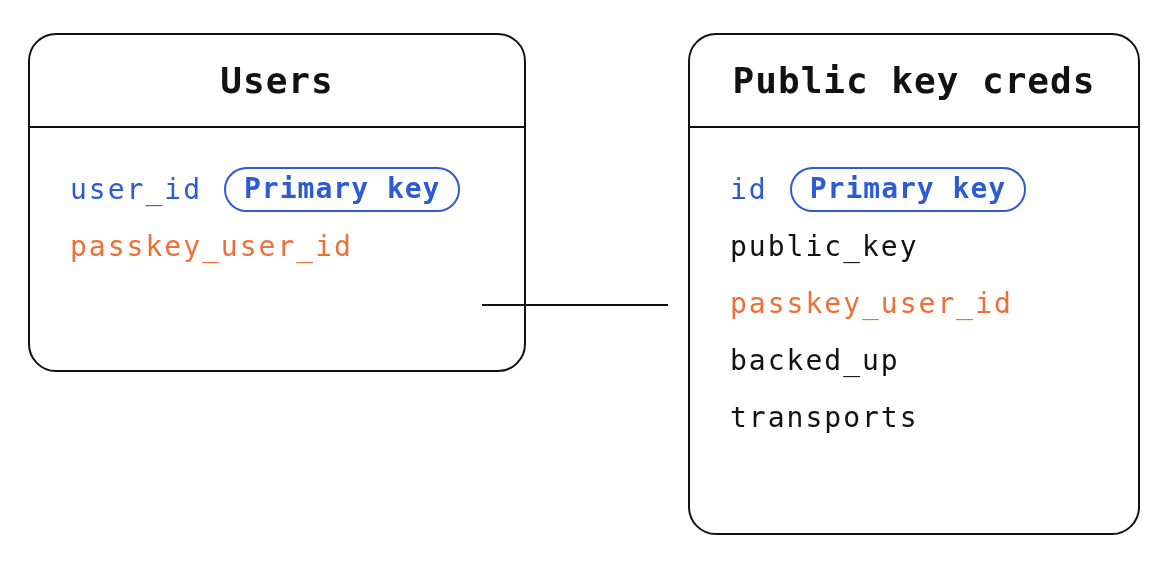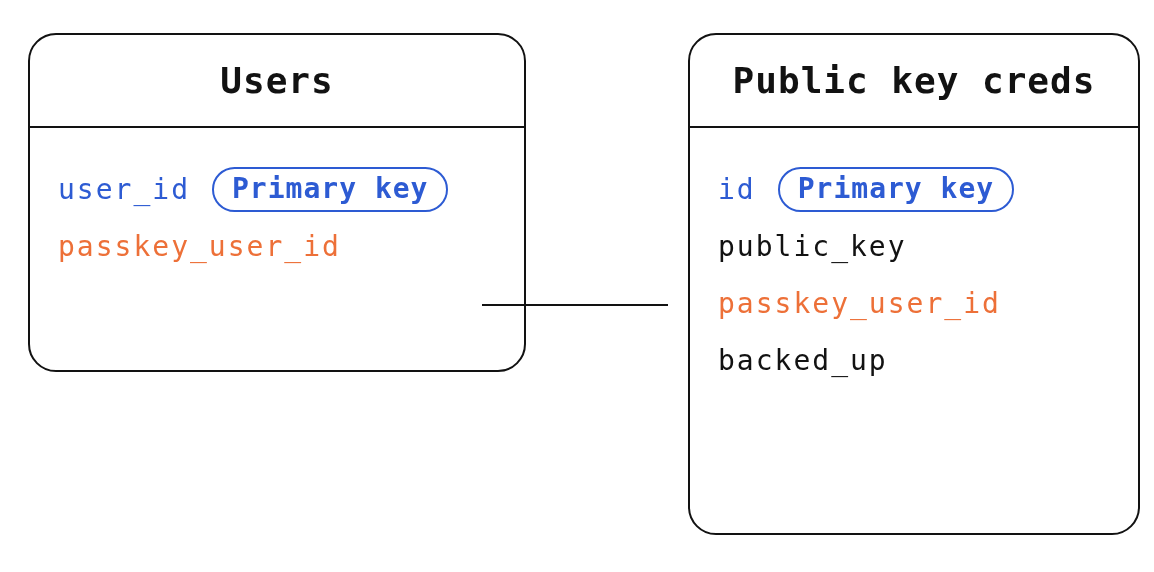--- a/index.html
+++ b/index.html
@@ -52,21 +52,21 @@
     justify-content: center;
     flex: none;
   }
   .table-title {
     font-size: 36px;
     font-weight: bold;
     letter-spacing: 1px;
     white-space: nowrap;
   }
   .table-body {
-    padding: 33px 0 0 28px;
+    padding: 33px 0 0 40px;
     text-align: right;
   }
   .field-row {
     height: 57px;
     display: flex;
     align-items: center;
   }
   .field-name {
     font-size: 28px;
     letter-spacing: 2px;
@@ -134,16 +134,19 @@
       </div>
       <div class="field-row">
         <span class="field-name">public_key</span>
       </div>
       <div class="field-row">
         <span class="field-name orange">passkey_user_id</span>
       </div>
       <div class="field-row">
         <span class="field-name">backed_up</span>
       </div>
+      <div class="field-row">
+        <span class="field-name">transports</span>
+      </div>
     </div>
   </div>
 
 </div>
 
 </body></html>

